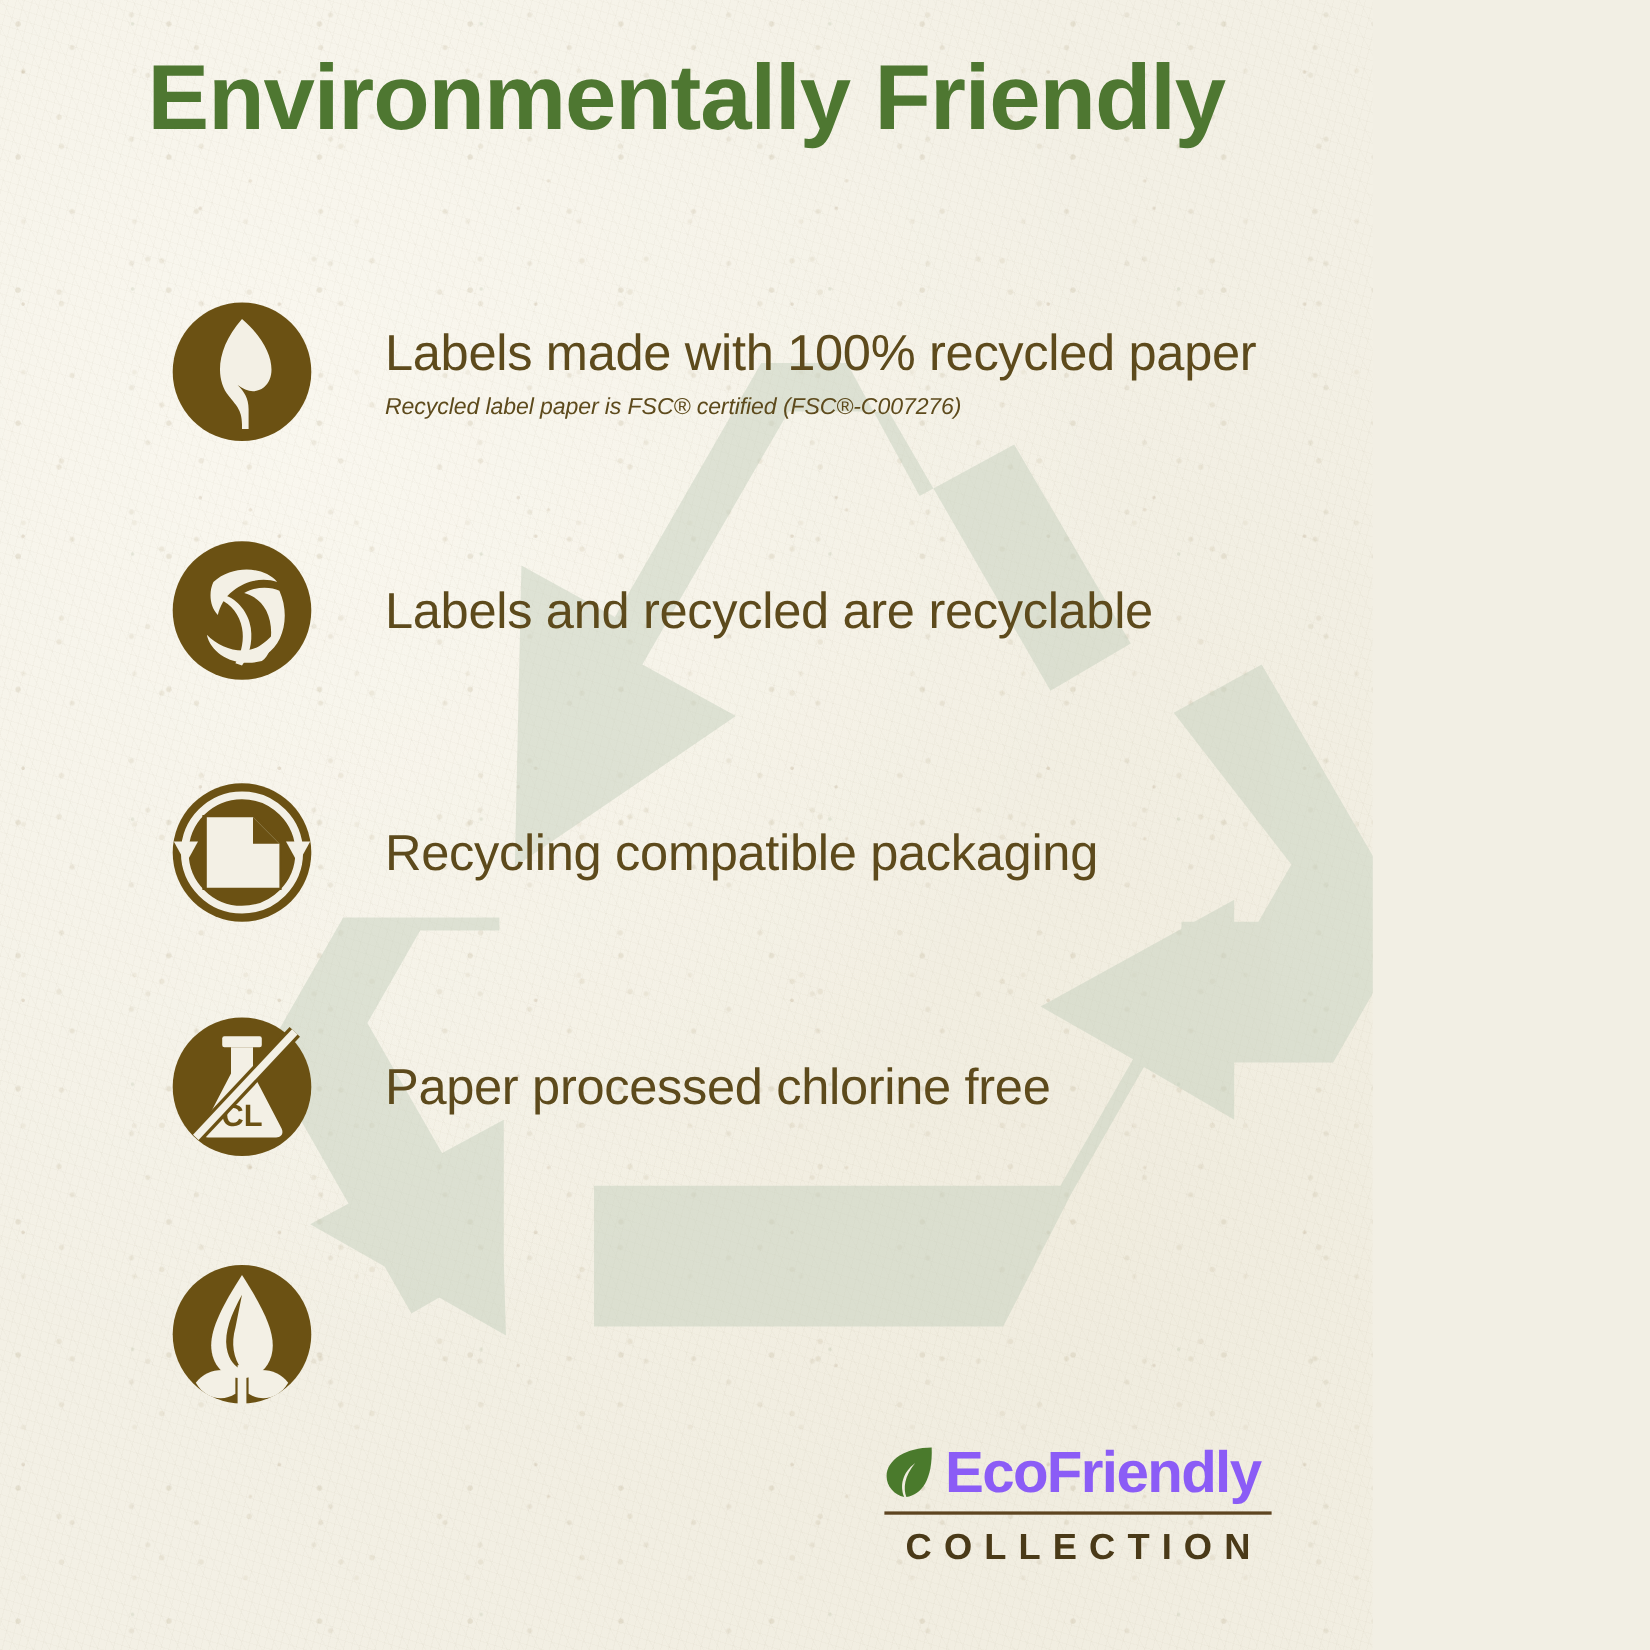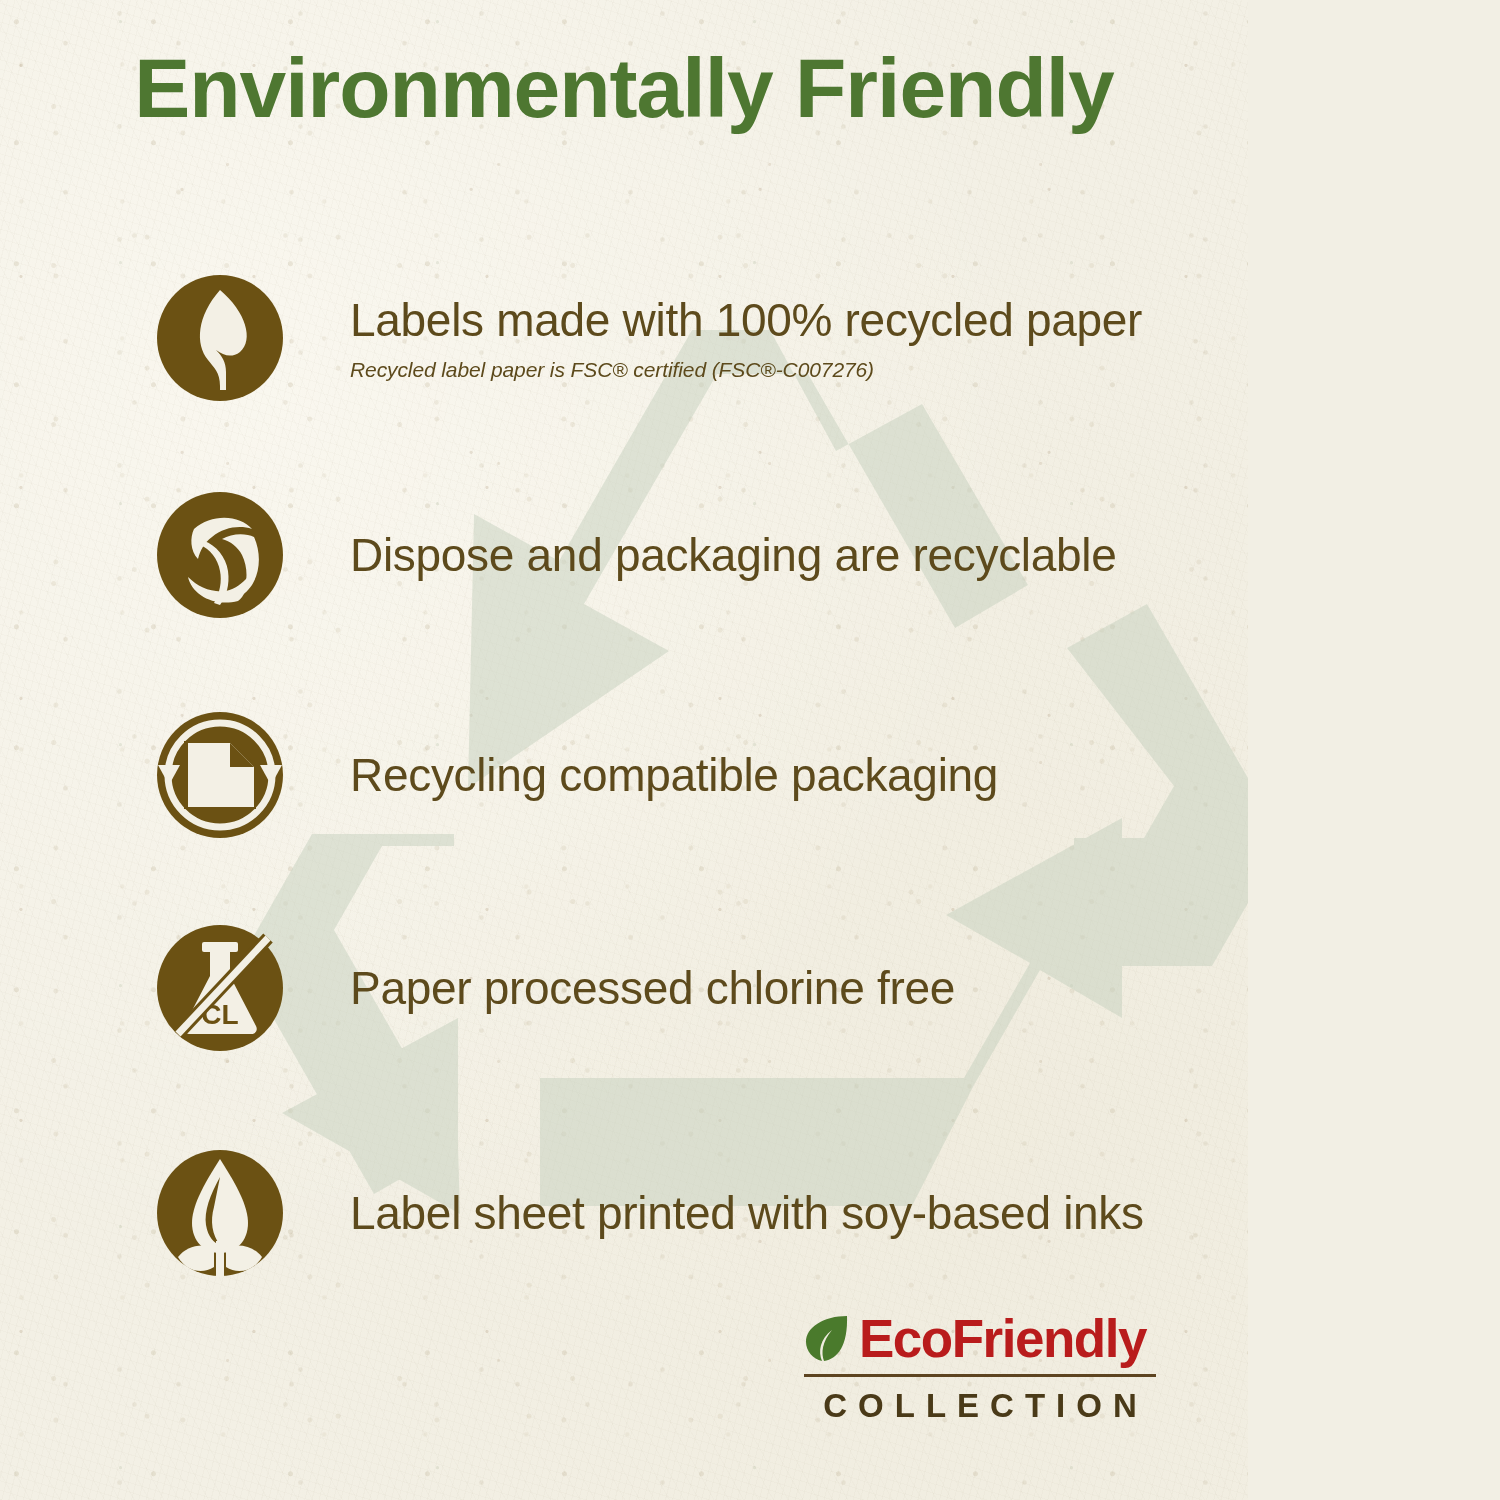--- a/index.html
+++ b/index.html
@@ -143,21 +143,21 @@
   #logo-top {
     display: flex;
     align-items: center;
     justify-content: flex-start;
     gap: 9px;
   }
   #logo-leaf { flex: 0 0 auto; width: 46px; height: 52px; }
   #logo-word {
     font-size: 53px;
     font-weight: 700;
-    color: #b91c1c;
+    color: #8b5cf6;
     letter-spacing: -1.5px;
     line-height: 1;
     white-space: nowrap;
   }
   #logo-rule {
     height: 3px;
     background: #5d4420;
     margin: 9px 0 12px 0;
     width: 100%;
   }
@@ -211,21 +211,21 @@
     <svg class="ico" viewBox="0 0 140 140">
       <circle cx="70" cy="70" r="63" fill="#6b5113"></circle>
       <g fill="#f3f0e5">
         <path d="M44 44 C62 28 90 30 102 44 C90 40 74 42 62 52 C54 58 50 66 48 74 C40 66 40 52 44 44 Z"></path>
         <path d="M104 52 C114 74 108 100 92 110 C98 98 98 82 92 70 C88 62 80 56 72 54 C82 48 96 48 104 52 Z"></path>
         <path d="M88 116 C64 122 42 110 38 92 C48 102 62 108 76 106 C86 104 92 98 98 92 C98 102 94 112 88 116 Z"></path>
         <path d="M54 56 C66 60 76 72 78 86 C80 100 76 112 70 120 L64 118 C70 108 72 96 70 86 C68 74 60 64 50 60 Z"></path>
       </g>
     </svg>
     <div class="txt">
-      <div class="head">Dispose and packaging are recyclable</div>
+      <div class="head">Labels and recycled are recyclable</div>
     </div>
   </div>
 
   <div class="row" id="row2">
     <svg class="ico" viewBox="0 0 140 140">
       <circle cx="70" cy="70" r="63" fill="#6b5113"></circle>
 
       <circle cx="70" cy="70" r="52" fill="none" stroke="#f3f0e5" stroke-width="7"></circle>
 
       <path d="M8 60 L30 60 L19 80 Z" fill="#f3f0e5"></path>
@@ -269,23 +269,20 @@
 
         <path d="M70 34 C60 52 54 68 56 82 C58 94 64 100 70 102 C62 92 60 78 64 64 C66 54 68 44 70 34 Z" fill="#6b5113"></path>
 
         <rect x="66" y="98" width="8" height="36"></rect>
 
         <path d="M64 104 C48 100 36 104 28 114 C36 128 52 132 64 124 Z"></path>
 
         <path d="M76 104 C92 100 104 104 112 114 C104 128 88 132 76 124 Z"></path>
       </g>
     </svg>
-    <div class="txt">
-      <div class="head">Label sheet printed with soy-based inks</div>
-    </div>
   </div>
 
   <div id="logo">
     <div id="logo-top">
       <svg id="logo-leaf" viewBox="0 0 46 52">
         <path d="M43 3 C20 3 2 14 2 29 C2 38 9 46 18 48 C14 38 16 26 28 17 C18 29 17 40 20 48 C34 46 44 32 43 3 Z" fill="#4a7a2c"></path>
       </svg>
       <div id="logo-word">EcoFriendly</div>
     </div>
     <div id="logo-rule"></div>

